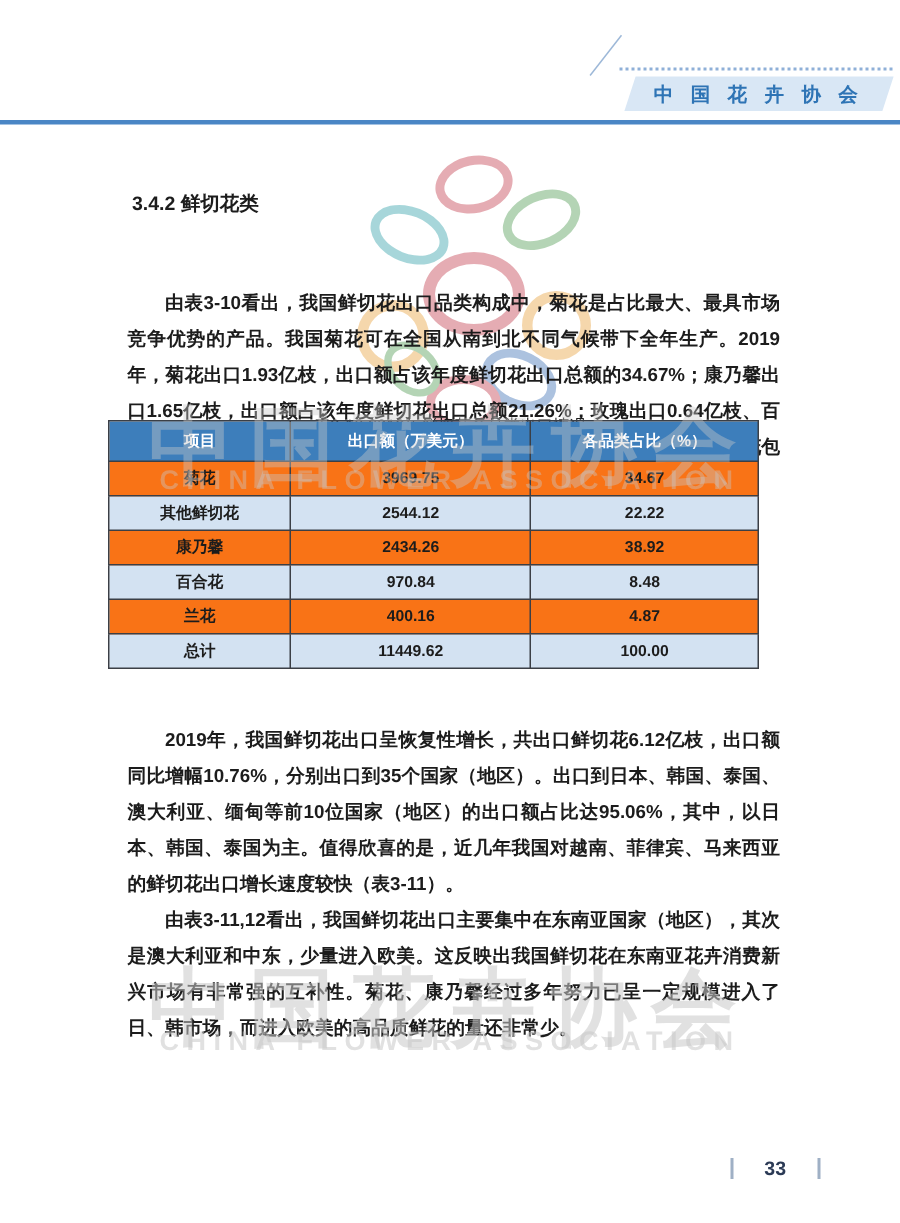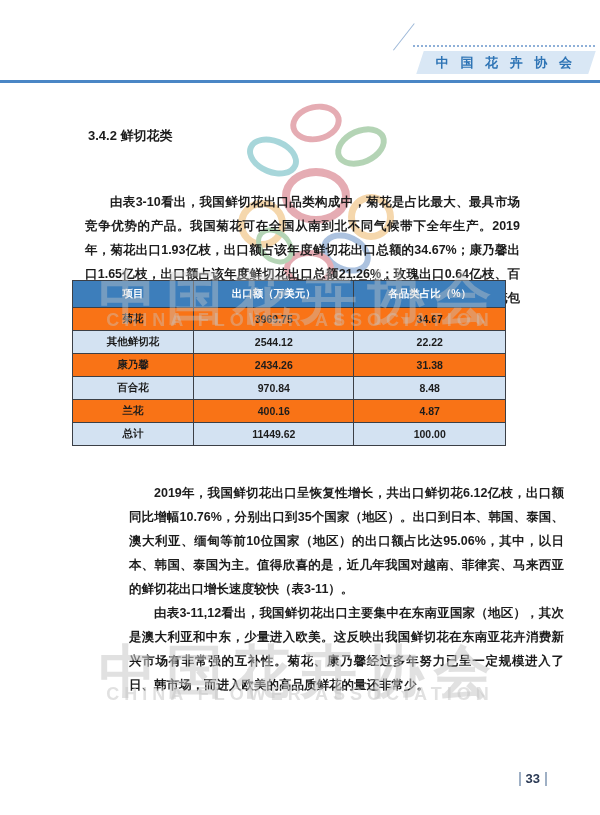--- a/index.html
+++ b/index.html
@@ -57,21 +57,21 @@
   .petal.p8{left:46px;top:148px;width:38px;height:25px;border:6px solid var(--logo-red);}
   .petal.p9{left:16px;top:128px;width:32px;height:22px;border:5px solid var(--logo-green);transform:rotate(42deg);}
   
   .section-heading{
     position:absolute;top:127px;left:88px;font-size:13px;font-weight:bold;color:var(--ink);
   }
   .body-block{position:absolute;left:85px;width:435px;font-size:12.5px;line-height:24px;
     font-weight:600;text-align:justify;color:var(--ink);}
   .body-block p{margin:0;text-indent:2em;}
   #para1{top:150px;margin-top:40px;}
-  #paras23{top:481px;margin-left:44px;}
+  #paras23{top:481px;}
   
   .table-caption{
     position:absolute;top:276px;left:0;width:600px;text-align:center;
     font-size:11px;font-weight:normal;color:var(--ink);
   }
   table.data-table{
     position:absolute;top:280px;left:72px;width:434px;border-collapse:collapse;
     font-size:10.5px;font-weight:600;z-index:1;
   }
   table.data-table th{
@@ -90,21 +90,21 @@
   .wm-text{position:absolute;left:0;width:600px;text-align:center;color:var(--wm-gray);
     pointer-events:none;white-space:nowrap;}
   .wm-cn{font-size:57px;font-weight:bold;letter-spacing:10px;}
   .wm-en{font-size:18px;font-weight:bold;letter-spacing:5px;}
   #wm-table-cn{top:260px;opacity:.40;z-index:2;}
   #wm-table-en{top:310px;opacity:.40;z-index:2;}
   #wm-bottom-cn{top:634px;opacity:.55;}
   #wm-bottom-en{top:684px;opacity:.55;}
   
   .page-number{
-    position:absolute;top:771px;right:53px;display:flex;align-items:center;gap:5px;
+    position:absolute;top:771px;right:53px;display:flex;align-items:center;gap:21px;
     font-size:13px;font-weight:bold;color:var(--page-navy);
   }
   .page-number .bar{display:inline-block;width:2px;height:14px;background:var(--bar-gray);}
 </style>
 </head>
 <body>
 
 <div class="page">
 
   <div class="dotted-line"></div>
@@ -152,21 +152,21 @@
           <td>34.67</td>
         </tr>
         <tr>
           <td>其他鲜切花</td>
           <td>2544.12</td>
           <td>22.22</td>
         </tr>
         <tr>
           <td>康乃馨</td>
           <td>2434.26</td>
-          <td>31.38</td>
+          <td>38.92</td>
         </tr>
         <tr>
           <td>百合花</td>
           <td>970.84</td>
           <td>8.48</td>
         </tr>
         <tr>
           <td>兰花</td>
           <td>400.16</td>
           <td>4.87</td>

